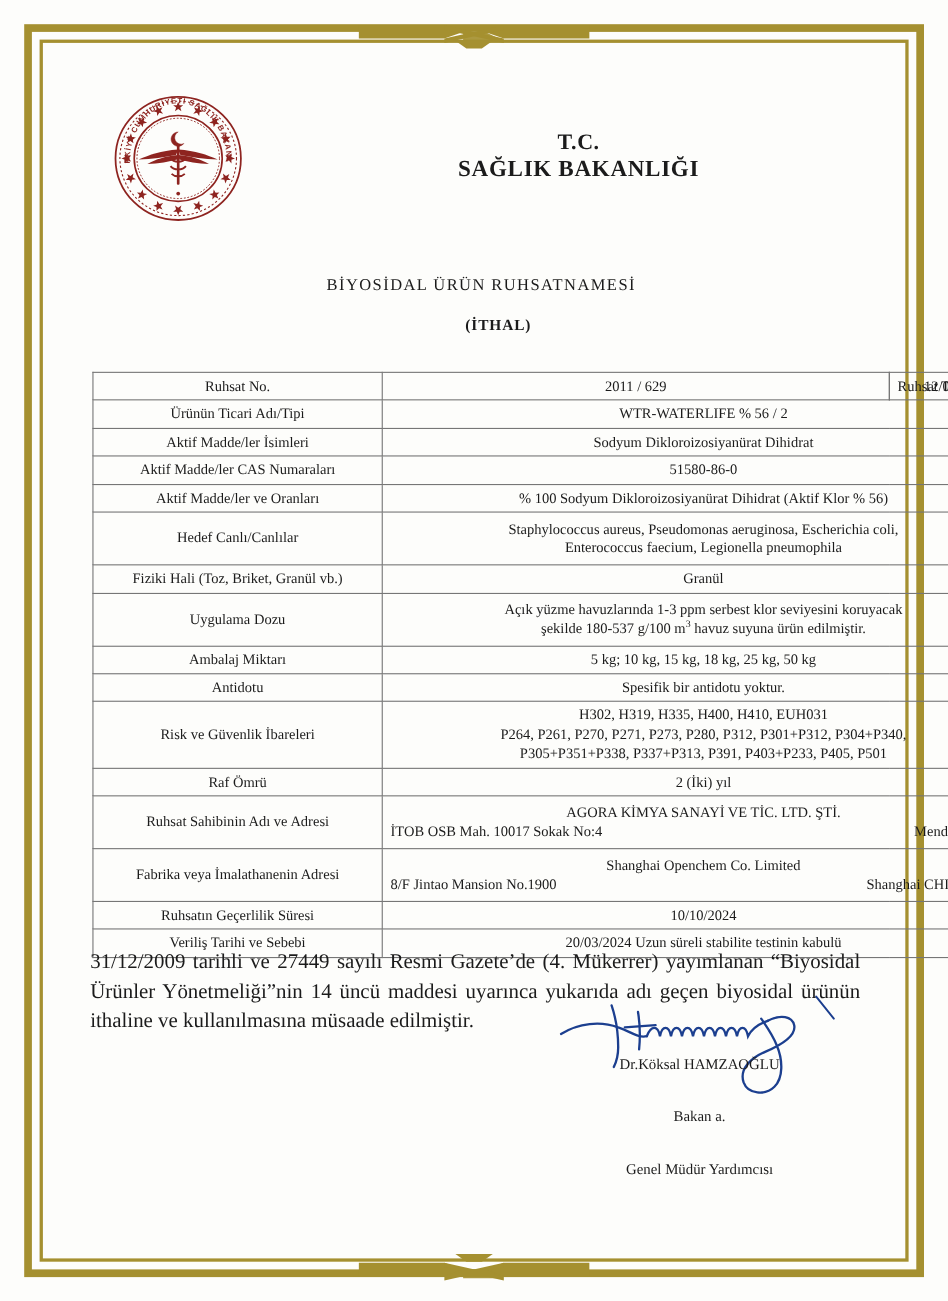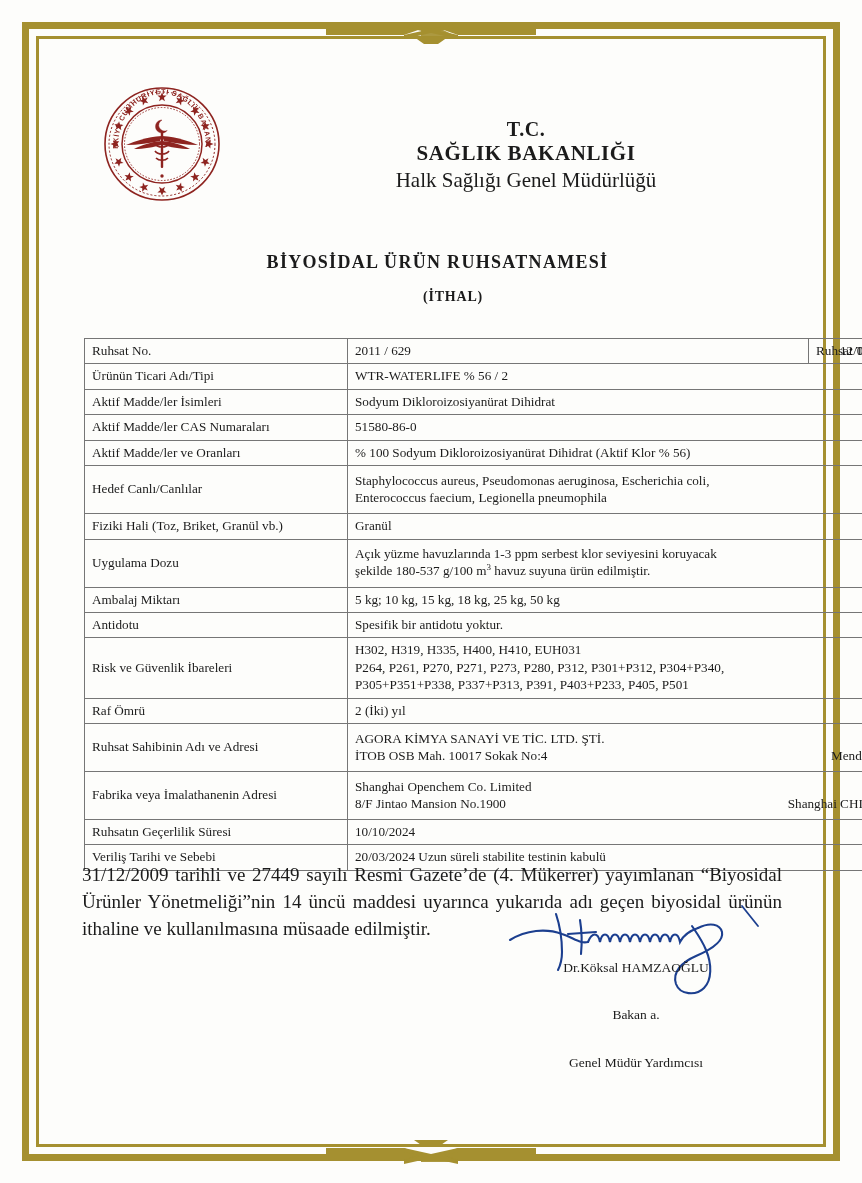--- a/index.html
+++ b/index.html
@@ -92,22 +92,22 @@
     margin-top: 1px;
     white-space: nowrap;
   }
 
   
   .doc-heading {
     position: absolute;
     left: 0; right: 0;
     top: 252px;
     text-align: center;
-    font-size: 18px;
-    font-weight: bold;
+    font-size: 15px;
+    font-weight: normal;
     letter-spacing: 1.3px;
     padding-left: 13px;
   }
   .doc-subheading {
     position: absolute;
     left: 0; right: 0;
     top: 289px;
     text-align: center;
     font-size: 14px;
     font-weight: bold;
@@ -123,20 +123,21 @@
     width: 694px;
     border-collapse: collapse;
     table-layout: fixed;
     font-size: 13.2px;
   }
   .cert-table td {
     border: 1px solid #767676;
     padding: 3px 7px 4px 7px;
     vertical-align: middle;
     line-height: 1.32;
+    text-align: center;
   }
   .cert-table td.label {
     width: 248px;
   }
   .cert-table td.value {
     width: 446px;
   }
   td.date-label {
     text-align: right;
     padding-right: 9px;
@@ -275,21 +276,20 @@
           <path d="M59 67 C 62 71, 70 71, 73 67" fill="none" stroke-width="1.7"></path>
           <path d="M60 74 C 63 77, 69 77, 72 74" fill="none" stroke-width="1.7"></path>
           <circle cx="66" cy="92" r="1.7" stroke-width="0"></circle>
         </g>
       </svg>
     </div>
 
     <div class="title-block">
       <div class="title-tc">T.C.</div>
       <div class="title-ministry">SAĞLIK BAKANLIĞI</div>
-      <div class="title-dept">Halk Sağlığı Genel Müdürlüğü</div>
     </div>
   </div>
 
   <div class="doc-heading">BİYOSİDAL ÜRÜN RUHSATNAMESİ</div>
   <div class="doc-subheading">(İTHAL)</div>
 
   <table class="cert-table">
     <tbody>
       <tr>
         <td class="label">Ruhsat No.</td>

